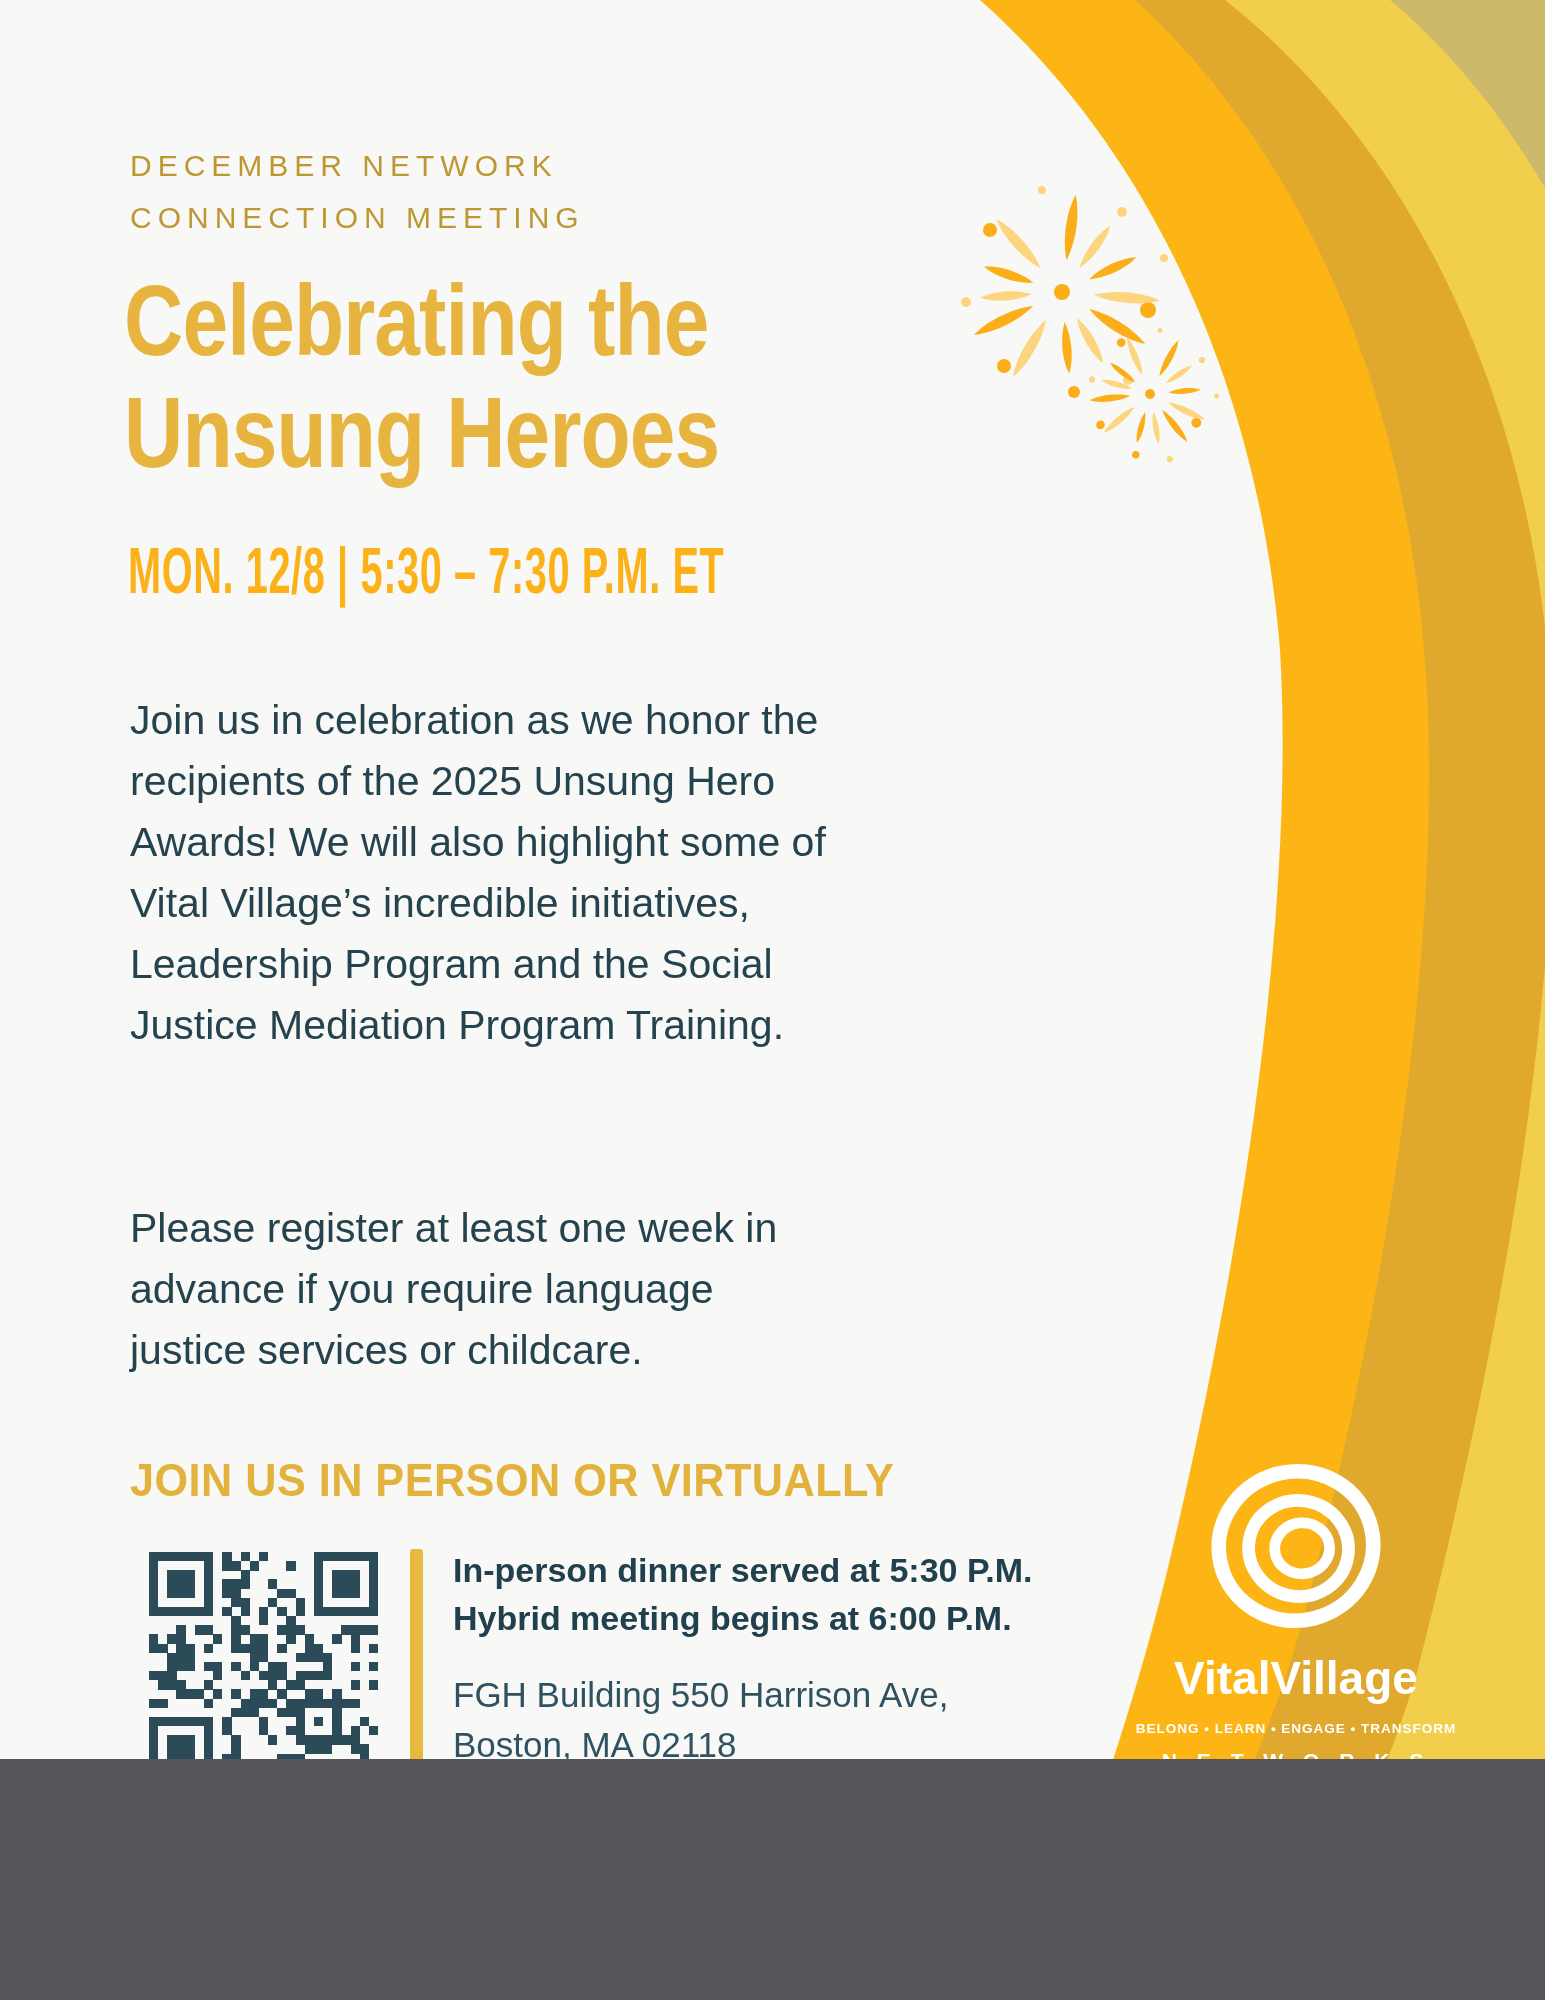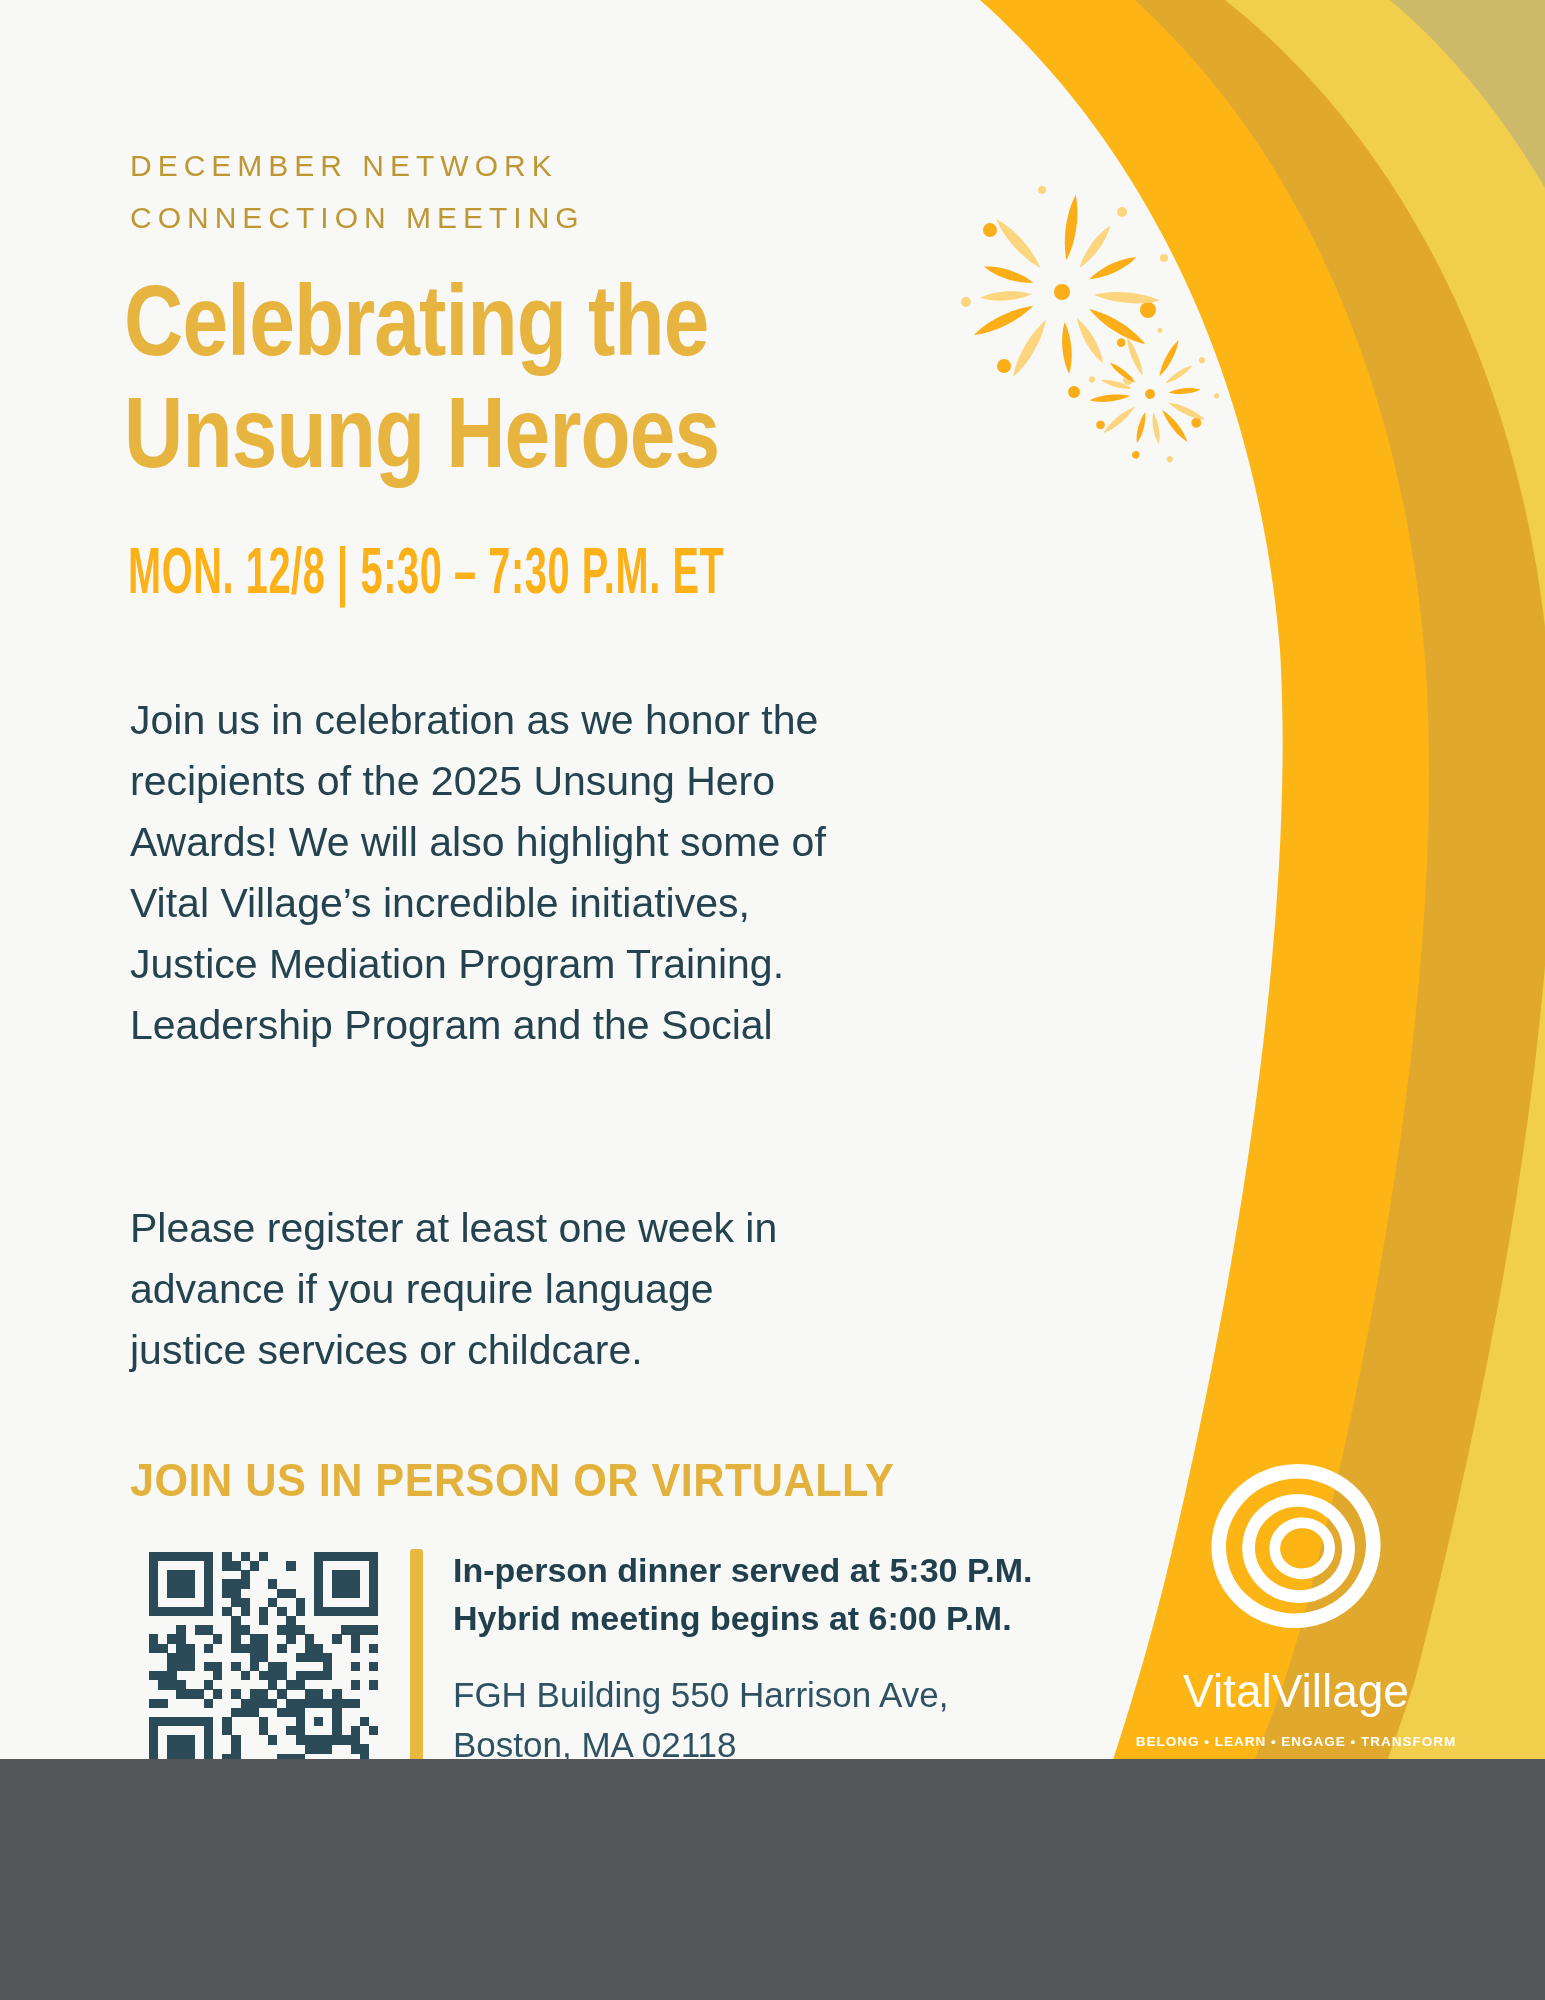--- a/index.html
+++ b/index.html
@@ -70,21 +70,21 @@
     position:absolute;left:453px;top:1670px;
     font-size:35px;font-weight:400;line-height:50px;
     color:var(--address_teal,#2E5262);
     white-space:nowrap;
   }
   .logo{
     position:absolute;left:1126px;top:1448px;width:340px;
     text-align:center;color:var(--logo_white,#FFFFFF);
   }
   .logo-rings{display:block;margin:0 auto;}
-  .brand{font-size:46px;font-weight:400;margin-top:20px;letter-spacing:0;}
+  .brand{font-size:46px;font-weight:700;margin-top:7px;letter-spacing:0;}
   .tagline{font-size:13.5px;font-weight:700;letter-spacing:1px;margin-top:16px;}
   .networks{font-size:21px;font-weight:700;letter-spacing:7px;margin-top:13px;}
 </style>
 </head>
 <body>
 
 <div class="poster">
 
   <svg class="bg-art" viewBox="0 0 1545 2000" aria-hidden="true">
     <path class="band bright" d="M980,0 C1160,160 1260,400 1280,650 C1295,900 1245,1250 1165,1580 C1110,1800 1048,1920 1043,2000 L1545,2000 L1545,0 Z"></path>
@@ -141,22 +141,22 @@
       <div>Unsung Heroes</div>
     </h1>
 
   <div class="datetime">MON. 12/8 | 5:30 – 7:30 P.M. ET</div>
 
   <div class="para p1">
       <div>Join us in celebration as we honor the</div>
       <div>recipients of the 2025 Unsung Hero</div>
       <div>Awards! We will also highlight some of</div>
       <div>Vital Village’s incredible initiatives,</div>
+      <div>Leadership Program and the Social</div>
       <div>Justice Mediation Program Training.</div>
-      <div>Leadership Program and the Social</div>
     </div>
   <div class="para p2">
       <div>Please register at least one week in</div>
       <div>advance if you require language</div>
       <div>justice services or childcare.</div>
     </div>
 
   <div class="join-heading">JOIN US IN PERSON OR VIRTUALLY</div>
 
   <div class="qr">

